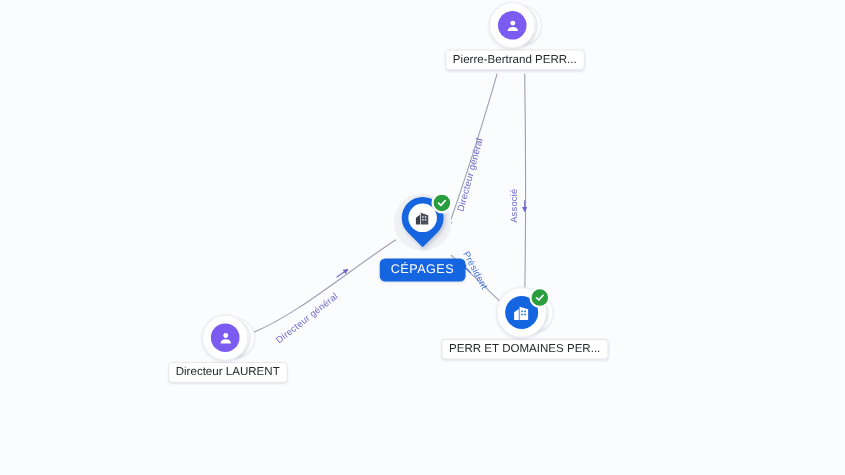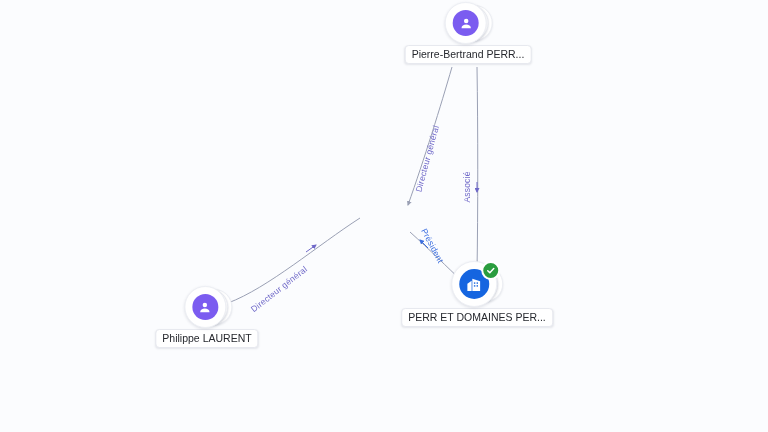--- a/index.html
+++ b/index.html
@@ -244,20 +244,42 @@
           <svg width="15" height="15" viewBox="0 0 24 24" fill="#ffffff">
             <circle cx="12" cy="8" r="3.6"></circle>
             <path d="M4.5 19.5c0-4 3.5-6 7.5-6s7.5 2 7.5 6z"></path>
           </svg>
         </div>
       </div>
     </div>
     <div class="label">Pierre-Bertrand PERR...</div>
   </div>
 
+  <div class="node" style="left:384px; top:215px;">
+    <div class="pin-wrap">
+      <div class="pin-halo"></div>
+      <div class="pin"></div>
+      <div class="pin-inner">
+        <svg width="15" height="15" viewBox="0 0 24 24" fill="#3c4250">
+          <path d="M3 21V11l6-4.2V21H3z"></path>
+          <path d="M10 21V4l11 3.4V21H10z" opacity="0.92"></path>
+          <rect x="12.2" y="9" width="2" height="2" fill="#ffffff"></rect>
+          <rect x="16" y="9" width="2" height="2" fill="#ffffff"></rect>
+          <rect x="12.2" y="13" width="2" height="2" fill="#ffffff"></rect>
+          <rect x="16" y="13" width="2" height="2" fill="#ffffff"></rect>
+        </svg>
+      </div>
+      <div class="verified" style="left:38px; top:1px;">
+        <svg width="9" height="9" viewBox="0 0 24 24" fill="none" stroke="#ffffff" stroke-width="4" stroke-linecap="round" stroke-linejoin="round">
+          <path d="M4 12.5 L9.5 18 L20 6.5"></path>
+        </svg>
+      </div>
+    </div>
+    <div class="label selected">CÉPAGES</div>
+  </div>
 
   <div class="node" style="left:477px; top:294px;">
     <div class="company-stack">
       <div class="stack-card c3" style="left:16px;"></div>
       <div class="stack-card c2" style="left:11px;"></div>
       <div class="stack-card c1" style="left:6px;"></div>
       <div class="company-front">
         <div class="company-disc">
           <svg width="17" height="17" viewBox="0 0 24 24" fill="#ffffff">
             <path d="M3 21V11l6-4.2V21H3z"></path>
@@ -285,16 +307,16 @@
       <div class="stack-card c1"></div>
       <div class="person-front">
         <div class="avatar-circle">
           <svg width="15" height="15" viewBox="0 0 24 24" fill="#ffffff">
             <circle cx="12" cy="8" r="3.6"></circle>
             <path d="M4.5 19.5c0-4 3.5-6 7.5-6s7.5 2 7.5 6z"></path>
           </svg>
         </div>
       </div>
     </div>
-    <div class="label">Philippe LAURENT</div>
+    <div class="label">Directeur LAURENT</div>
   </div>
 
 </div>
 
 </body></html>

